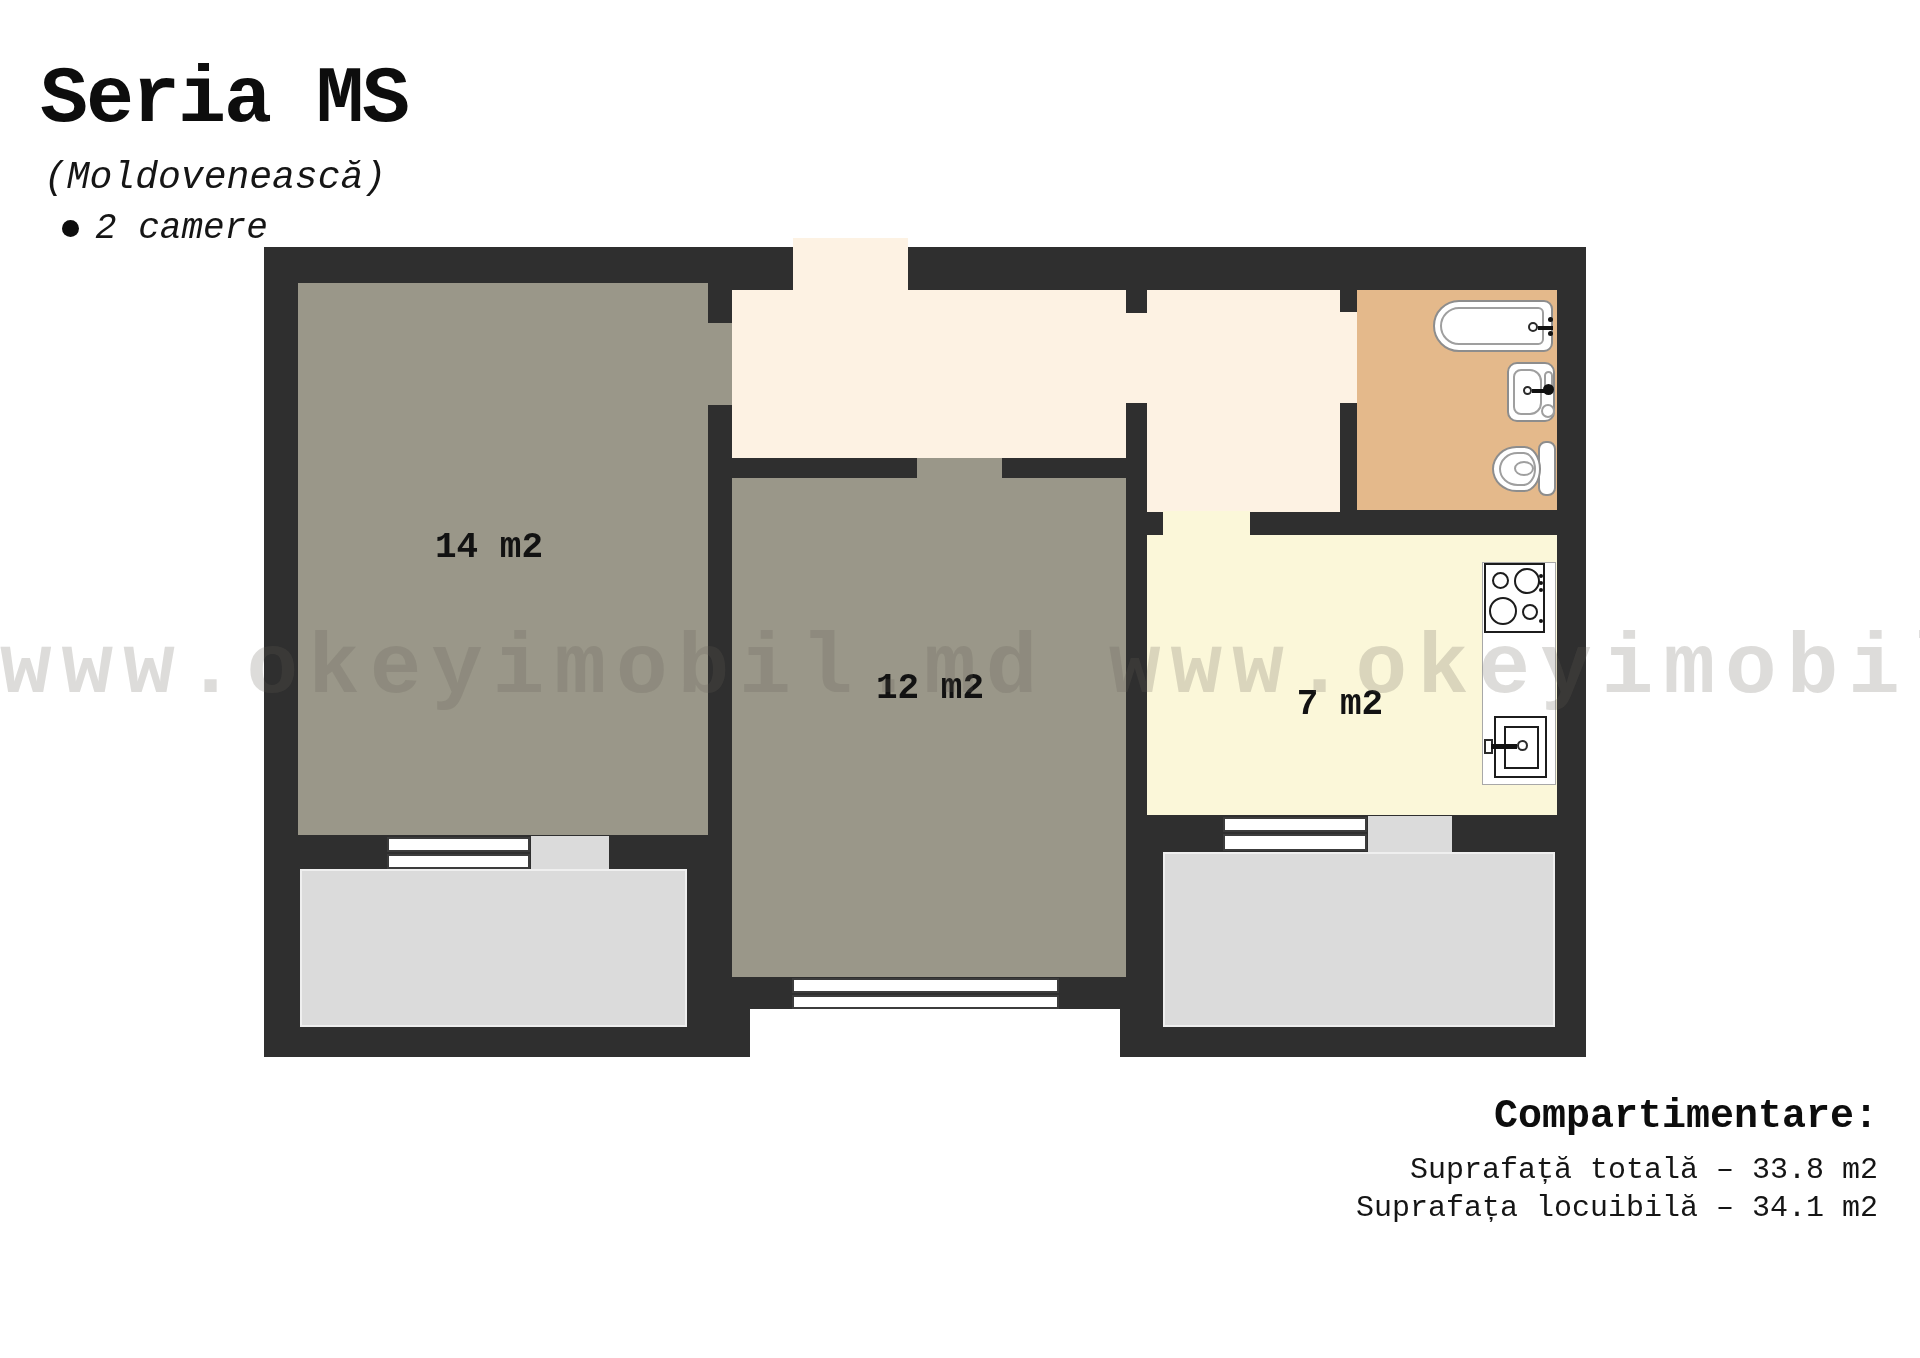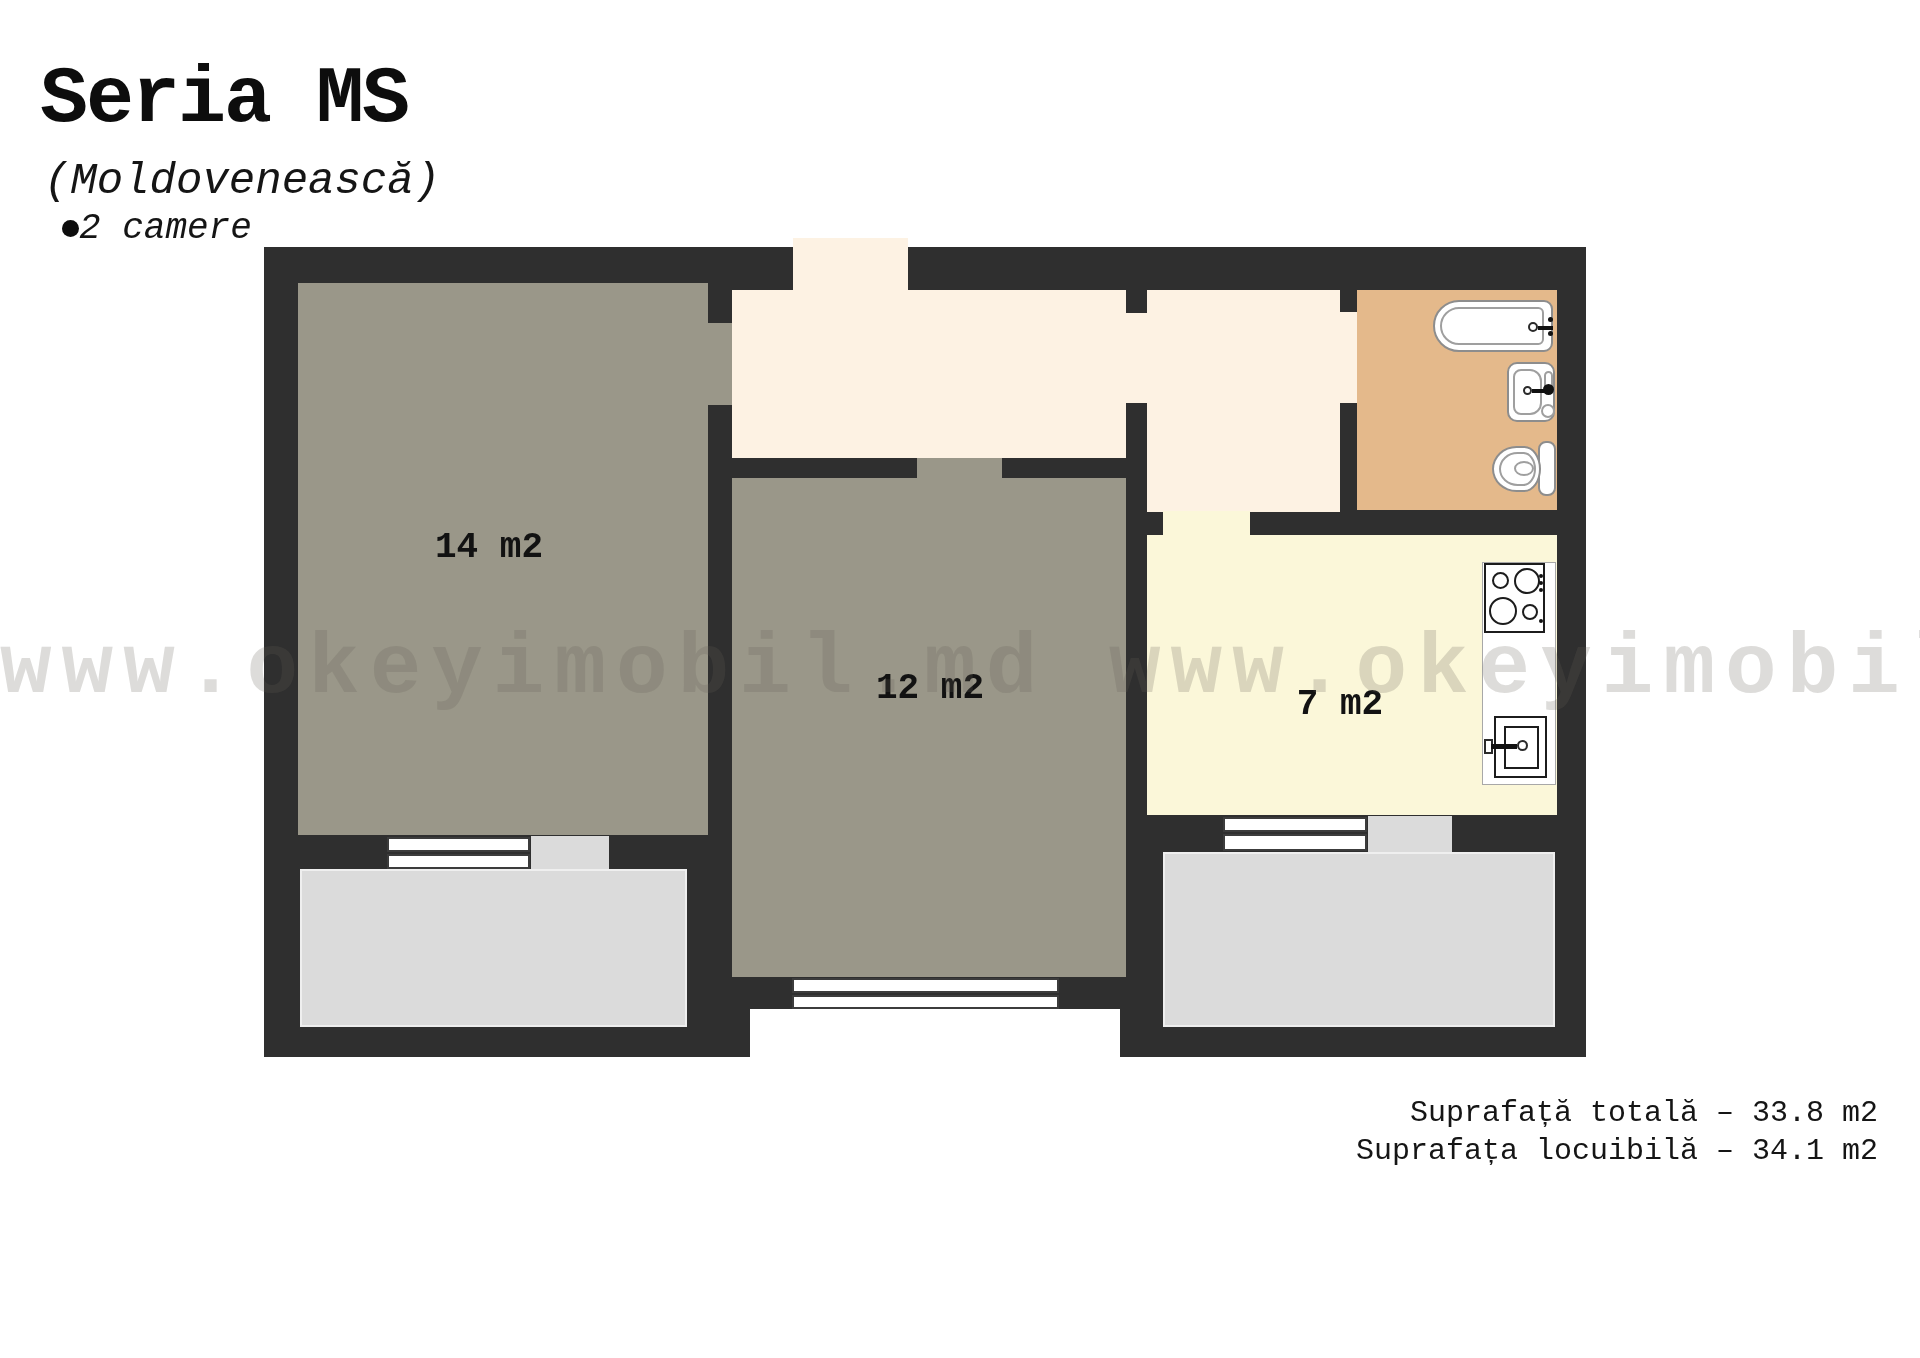--- a/index.html
+++ b/index.html
@@ -2,22 +2,22 @@
 <html><head>
 <meta charset="utf-8">
 <style>
   html,body{margin:0;padding:0;background:#fff;}
   .canvas{position:relative;width:1920px;height:1358px;background:#ffffff;overflow:hidden;
           font-family:Liberation Mono, monospace;color:#111;}
   .abs{position:absolute;box-sizing:border-box;}
 
   
   .title{left:40px;top:54px;font-size:80px;font-weight:800;letter-spacing:-2px;color:#0d0d0d;}
-  .subtitle{left:44px;top:156px;font-size:44px;font-style:italic;font-weight:500;color:#151515;}
-  .feature{left:62px;top:208px;display:flex;align-items:center;}
+  .subtitle{left:44px;top:156px;font-size:38px;font-style:italic;font-weight:500;color:#151515;}
+  .feature{left:62px;top:208px;display:flex;align-items:center;gap:16px;}
   .feature .dot{width:17px;height:17px;border-radius:50%;background:#0d0d0d;}
   .feature .ftext{font-size:36px;font-style:italic;font-weight:500;color:#151515;}
 
   
   .plan{left:0;top:0;width:1920px;height:1358px;}
   .wall-base{left:264px;top:247px;width:1322px;height:810px;background:#2f2f2f;}
   .cutout{left:750px;top:1009px;width:370px;height:48px;background:#ffffff;}
 
   .room14{left:298px;top:283px;width:410px;height:552px;background:#9a9789;}
   .room12{left:732px;top:478px;width:394px;height:499px;background:#9a9789;}
@@ -178,17 +178,18 @@
     <div class="abs ksink-fc"></div>
 
     <div class="abs room-label lab14">14 m2</div>
     <div class="abs room-label lab12">12 m2</div>
     <div class="abs room-label lab7">7 m2</div>
   </div>
 
   <div class="abs watermark">www.okeyimobil.md www.okeyimobil.md</div>
 
   <div class="abs legend">
+    <div class="legend-h">Compartimentare:</div>
     <div class="legend-line">Suprafață totală – 33.8 m2</div>
     <div class="legend-line">Suprafața locuibilă – 34.1 m2</div>
   </div>
 
 </div>
 
 </body></html>

